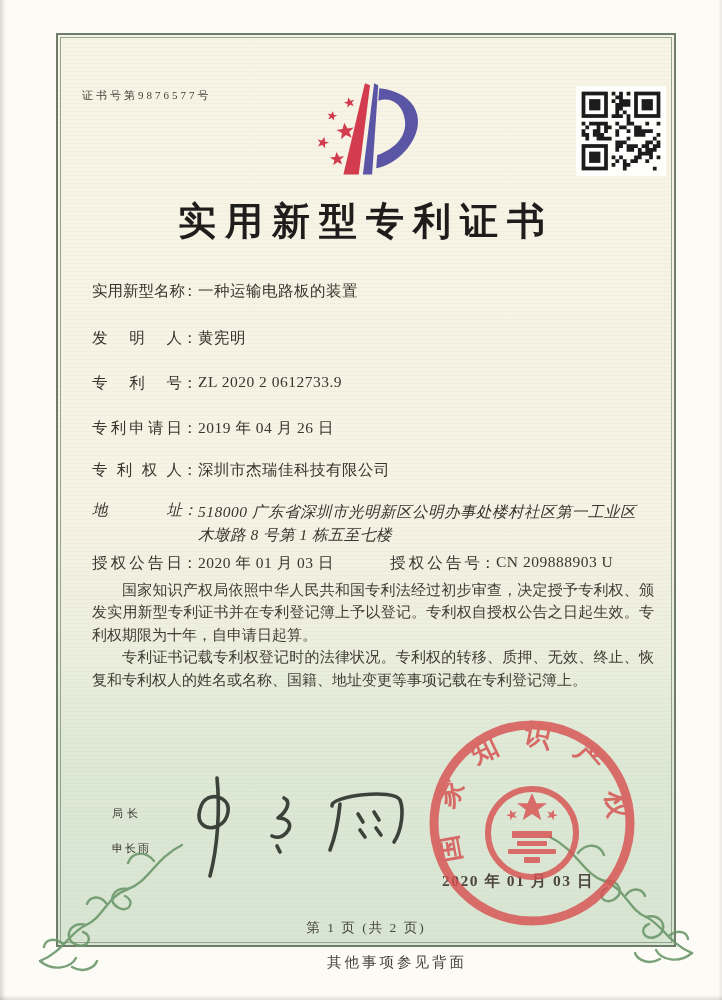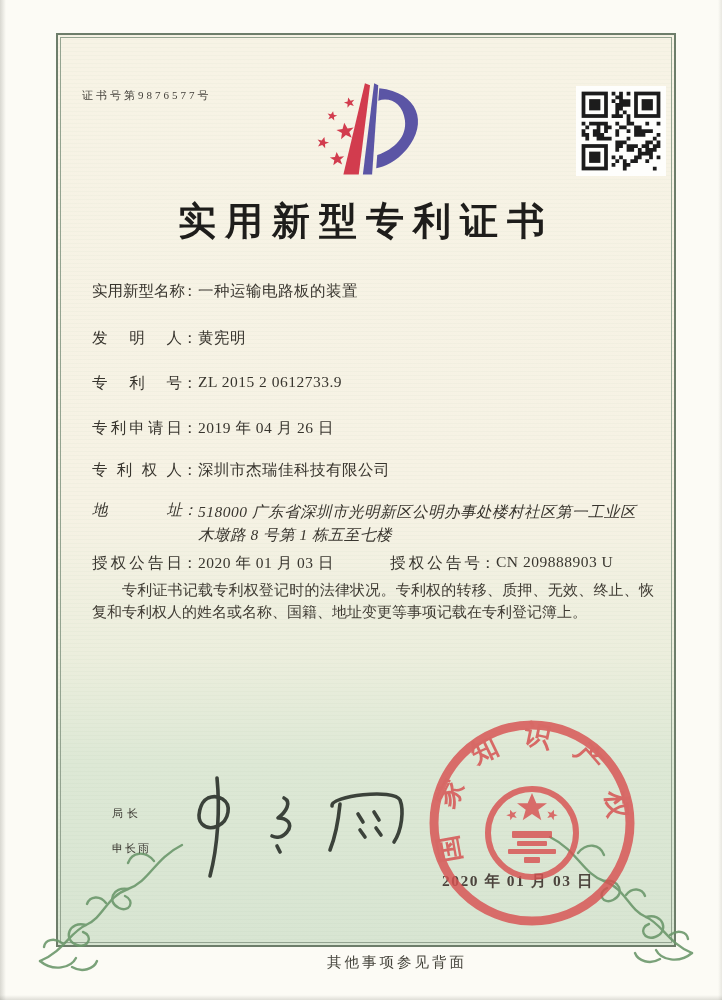--- a/index.html
+++ b/index.html
@@ -144,40 +144,41 @@
   <div class="title">实用新型专利证书</div>
 
   <div class="fields">
     <div class="row r0">
       <span class="flabel">实用新型名称</span><span class="colon">：</span><span class="fvalue">一种运输电路板的装置</span>
     </div>
     <div class="row r1">
       <span class="flabel">发明人</span><span class="colon">：</span><span class="fvalue">黄宪明</span>
     </div>
     <div class="row r2">
-      <span class="flabel">专利号</span><span class="colon">：</span><span class="fvalue">ZL 2015 2 0612733.9</span>
+      <span class="flabel">专利号</span><span class="colon">：</span><span class="fvalue">ZL 2020 2 0612733.9</span>
     </div>
     <div class="row r3">
       <span class="flabel">专利申请日</span><span class="colon">：</span><span class="fvalue">2019 年 04 月 26 日</span>
     </div>
     <div class="row r4">
       <span class="flabel">专利权人</span><span class="colon">：</span><span class="fvalue">深圳市杰瑞佳科技有限公司</span>
     </div>
     <div class="row r5">
       <span class="flabel">地址</span><span class="colon">：</span><span class="addrval">518000 广东省深圳市光明新区公明办事处楼村社区第一工业区木墩路 8 号第 1 栋五至七楼</span>
     </div>
     <div class="row r6">
       <span class="flabel">授权公告日</span><span class="colon">：</span><span class="fvalue">2020 年 01 月 03 日</span>
       <span class="pair2">
         <span class="flabel">授权公告号</span><span class="colon">：</span><span class="fvalue">CN 209888903 U</span>
       </span>
     </div>
   </div>
 
   <div class="paras">
+    <p>国家知识产权局依照中华人民共和国专利法经过初步审查，决定授予专利权、颁发实用新型专利证书并在专利登记簿上予以登记。专利权自授权公告之日起生效。专利权期限为十年，自申请日起算。</p>
     <p>专利证书记载专利权登记时的法律状况。专利权的转移、质押、无效、终止、恢复和专利权人的姓名或名称、国籍、地址变更等事项记载在专利登记簿上。</p>
   </div>
 
   <div class="signer-title">局长</div>
   <div class="signer-name">申长雨</div>
 
   <svg class="signature" viewBox="0 0 250 118">
     <g fill="none" stroke="#3b423a" stroke-width="3.6" stroke-linecap="round" stroke-linejoin="round">
       <path d="M28,30 C20,34 16,50 22,56 C30,64 46,58 48,44 C50,32 38,26 28,30 Z"></path>
       <path d="M37,10 C40,40 38,78 30,108"></path>
@@ -208,15 +209,16 @@
         <path transform="translate(88,100) scale(0.55) rotate(-20)" d="M0,-10 L2.9,-3.1 10,-3.1 4.2,1.2 6.2,8.1 0,4 -6.2,8.1 -4.2,1.2 -10,-3.1 -2.9,-3.1 Z"></path>
         <path transform="translate(128,100) scale(0.55) rotate(20)" d="M0,-10 L2.9,-3.1 10,-3.1 4.2,1.2 6.2,8.1 0,4 -6.2,8.1 -4.2,1.2 -10,-3.1 -2.9,-3.1 Z"></path>
         <rect x="88" y="116" width="40" height="7" rx="1"></rect>
         <rect x="93" y="126" width="30" height="5" rx="1"></rect>
         <rect x="84" y="134" width="48" height="5" rx="1"></rect>
         <rect x="100" y="142" width="16" height="6" rx="1"></rect>
       </g>
     </g>
   </svg>
 
+  <div class="page-info">第 1 页 (共 2 页)</div>
 </div>
 
 <div class="back-note">其他事项参见背面</div>
 
 </body></html>

